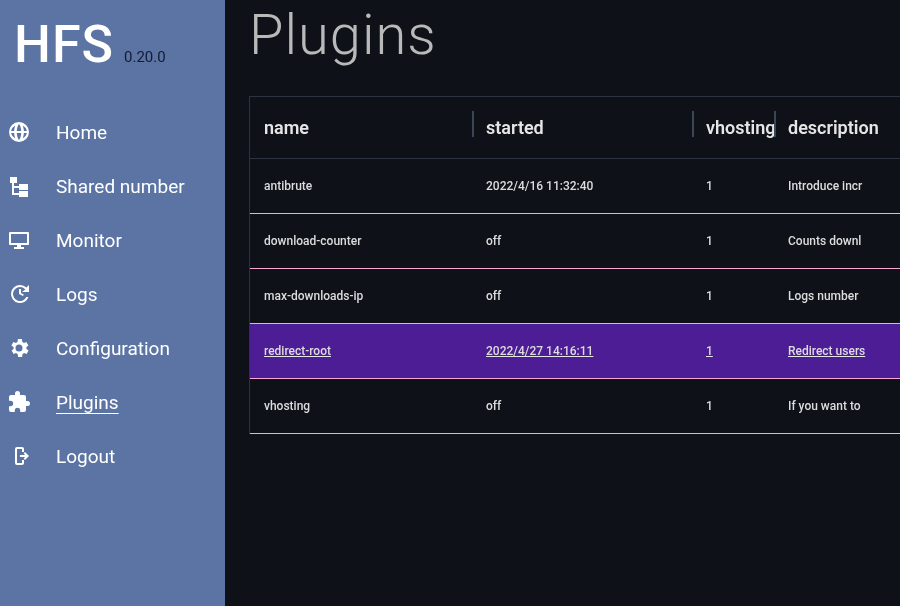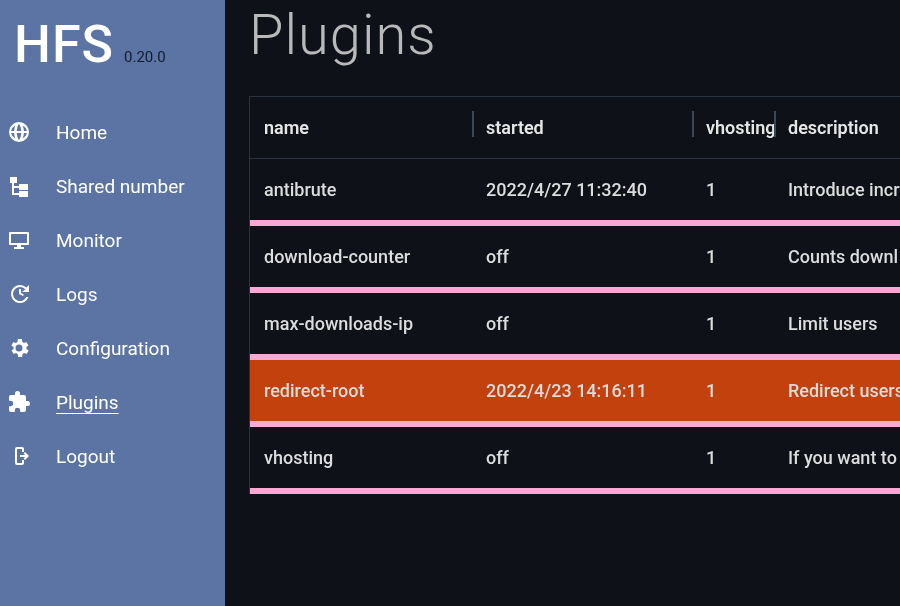--- a/index.html
+++ b/index.html
@@ -110,25 +110,25 @@
   }
   thead th + th::before {
     content: "";
     position: absolute;
     left: 0;
     top: 14px;
     height: 26px;
     border-left: 2px solid #3b4657;
   }
   tbody td {
-    font-size: 18px;
-    border-bottom: 6px solid #f9a8d4;
+    font-size: 12px;
+    border-bottom: 1px solid #f9a8d4;
     color: #dcdcdc;
   }
-  tbody tr.selected { background: #c2410c; }
+  tbody tr.selected { background: #4c1d95; text-decoration: underline; }
   col.c-name    { width: 222px; }
   col.c-started { width: 220px; }
   col.c-version { width: 82px; }
   col.c-desc    { width: auto; }
 </style>
 </head>
 <body>
 
 <div class="layout">
   <aside class="sidebar">
@@ -220,39 +220,39 @@
           <tr>
             <th>name</th>
             <th>started</th>
             <th>vhosting</th>
             <th>description</th>
           </tr>
         </thead>
         <tbody>
           <tr>
             <td>antibrute</td>
-            <td>2022/4/27 11:32:40</td>
+            <td>2022/4/16 11:32:40</td>
             <td>1</td>
             <td>Introduce incr</td>
           </tr>
           <tr>
             <td>download-counter</td>
             <td>off</td>
             <td>1</td>
             <td>Counts downl</td>
           </tr>
           <tr>
             <td>max-downloads-ip</td>
             <td>off</td>
             <td>1</td>
-            <td>Limit users</td>
+            <td>Logs number</td>
           </tr>
           <tr class="selected">
             <td>redirect-root</td>
-            <td>2022/4/23 14:16:11</td>
+            <td>2022/4/27 14:16:11</td>
             <td>1</td>
             <td>Redirect users</td>
           </tr>
           <tr>
             <td>vhosting</td>
             <td>off</td>
             <td>1</td>
             <td>If you want to</td>
           </tr>
         </tbody>

